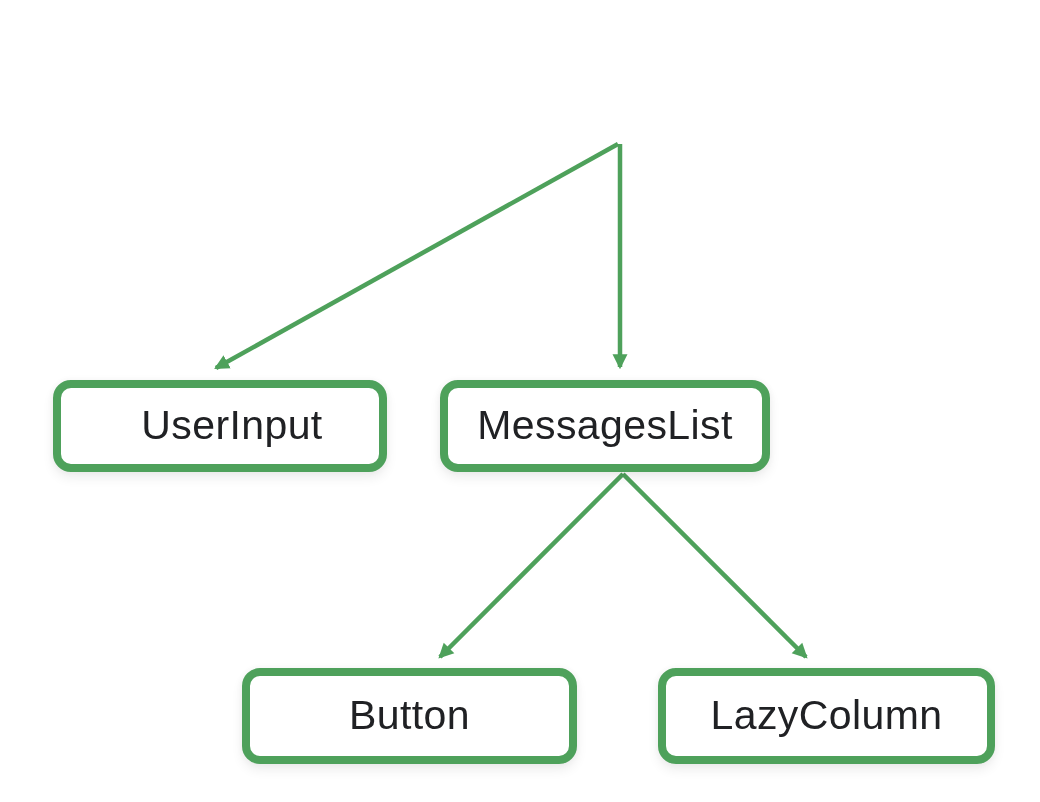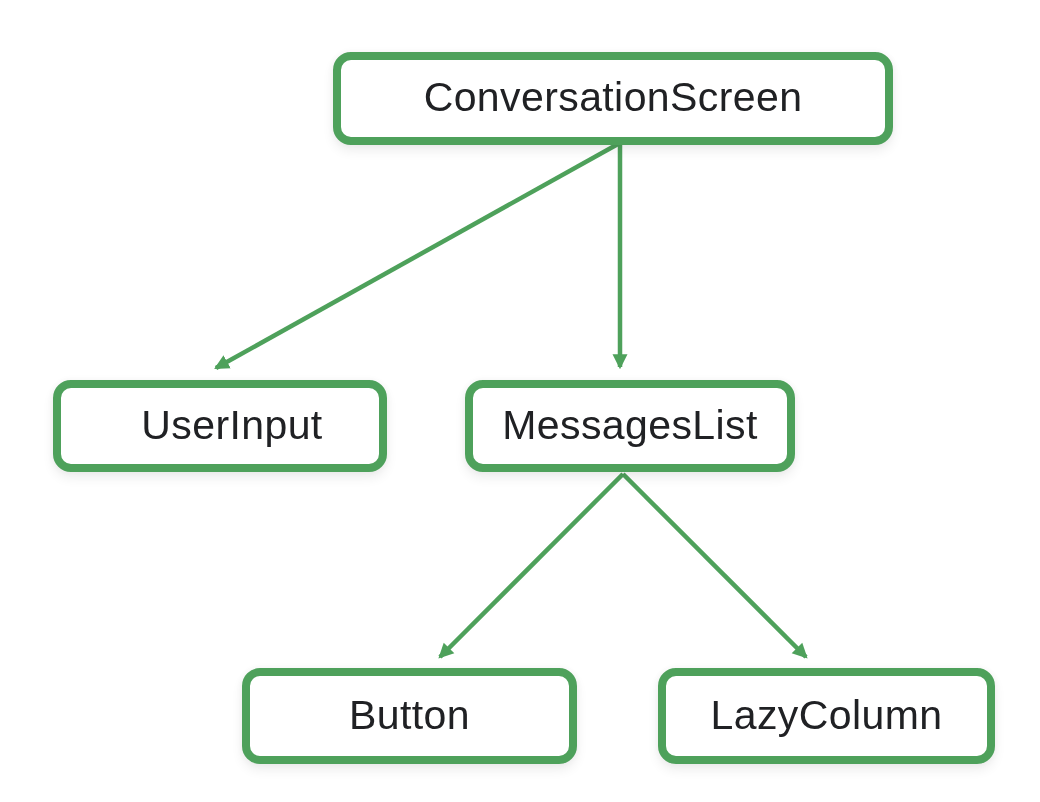--- a/index.html
+++ b/index.html
@@ -48,44 +48,41 @@
   .node-label {
     color: var(--text, #202124);
     font-size: 41px;
     letter-spacing: 0.4px;
     white-space: nowrap;
     line-height: 1;
     padding-bottom: 2px;
   }
   #node-conversation-screen { left: 333px; top: 52px;  width: 560px; height: 93px; }
   #node-user-input          { left: 53px;  top: 380px; width: 334px; height: 92px; padding-left: 24px; }
-  #node-messages-list       { left: 465px; top: 380px; width: 330px; height: 92px; }
+  #node-messages-list       { left: 440px; top: 380px; width: 330px; height: 92px; }
   #node-button              { left: 242px; top: 668px; width: 335px; height: 96px; }
   #node-lazy-column         { left: 658px; top: 668px; width: 337px; height: 96px; }
 </style>
 </head>
 <body>
 
 <div class="canvas">
 
   <svg class="edges-layer" viewBox="0 0 1040 802" xmlns="http://www.w3.org/2000/svg">
     <defs>
       <marker id="arrow" viewBox="0 0 10 10" refX="8.5" refY="5" markerUnits="userSpaceOnUse" markerWidth="15" markerHeight="21" orient="auto">
         <path class="arrowhead-fill" d="M0,0 L10,5 L0,10 Z"></path>
       </marker>
     </defs>
     <line class="edge" x1="618" y1="144" x2="216" y2="368" marker-end="url(#arrow)"></line>
     <line class="edge" x1="620" y1="144" x2="620" y2="367" marker-end="url(#arrow)"></line>
     <line class="edge" x1="623" y1="474" x2="440" y2="657" marker-end="url(#arrow)"></line>
     <line class="edge" x1="623" y1="474" x2="806" y2="657" marker-end="url(#arrow)"></line>
   </svg>
 
-  <div class="node" id="node-conversation-screen">
-    <span class="node-label">ConversationScreen</span>
-  </div>
 
   <div class="node" id="node-user-input">
     <span class="node-label">UserInput</span>
   </div>
 
   <div class="node" id="node-messages-list">
     <span class="node-label">MessagesList</span>
   </div>
 
   <div class="node" id="node-button">

